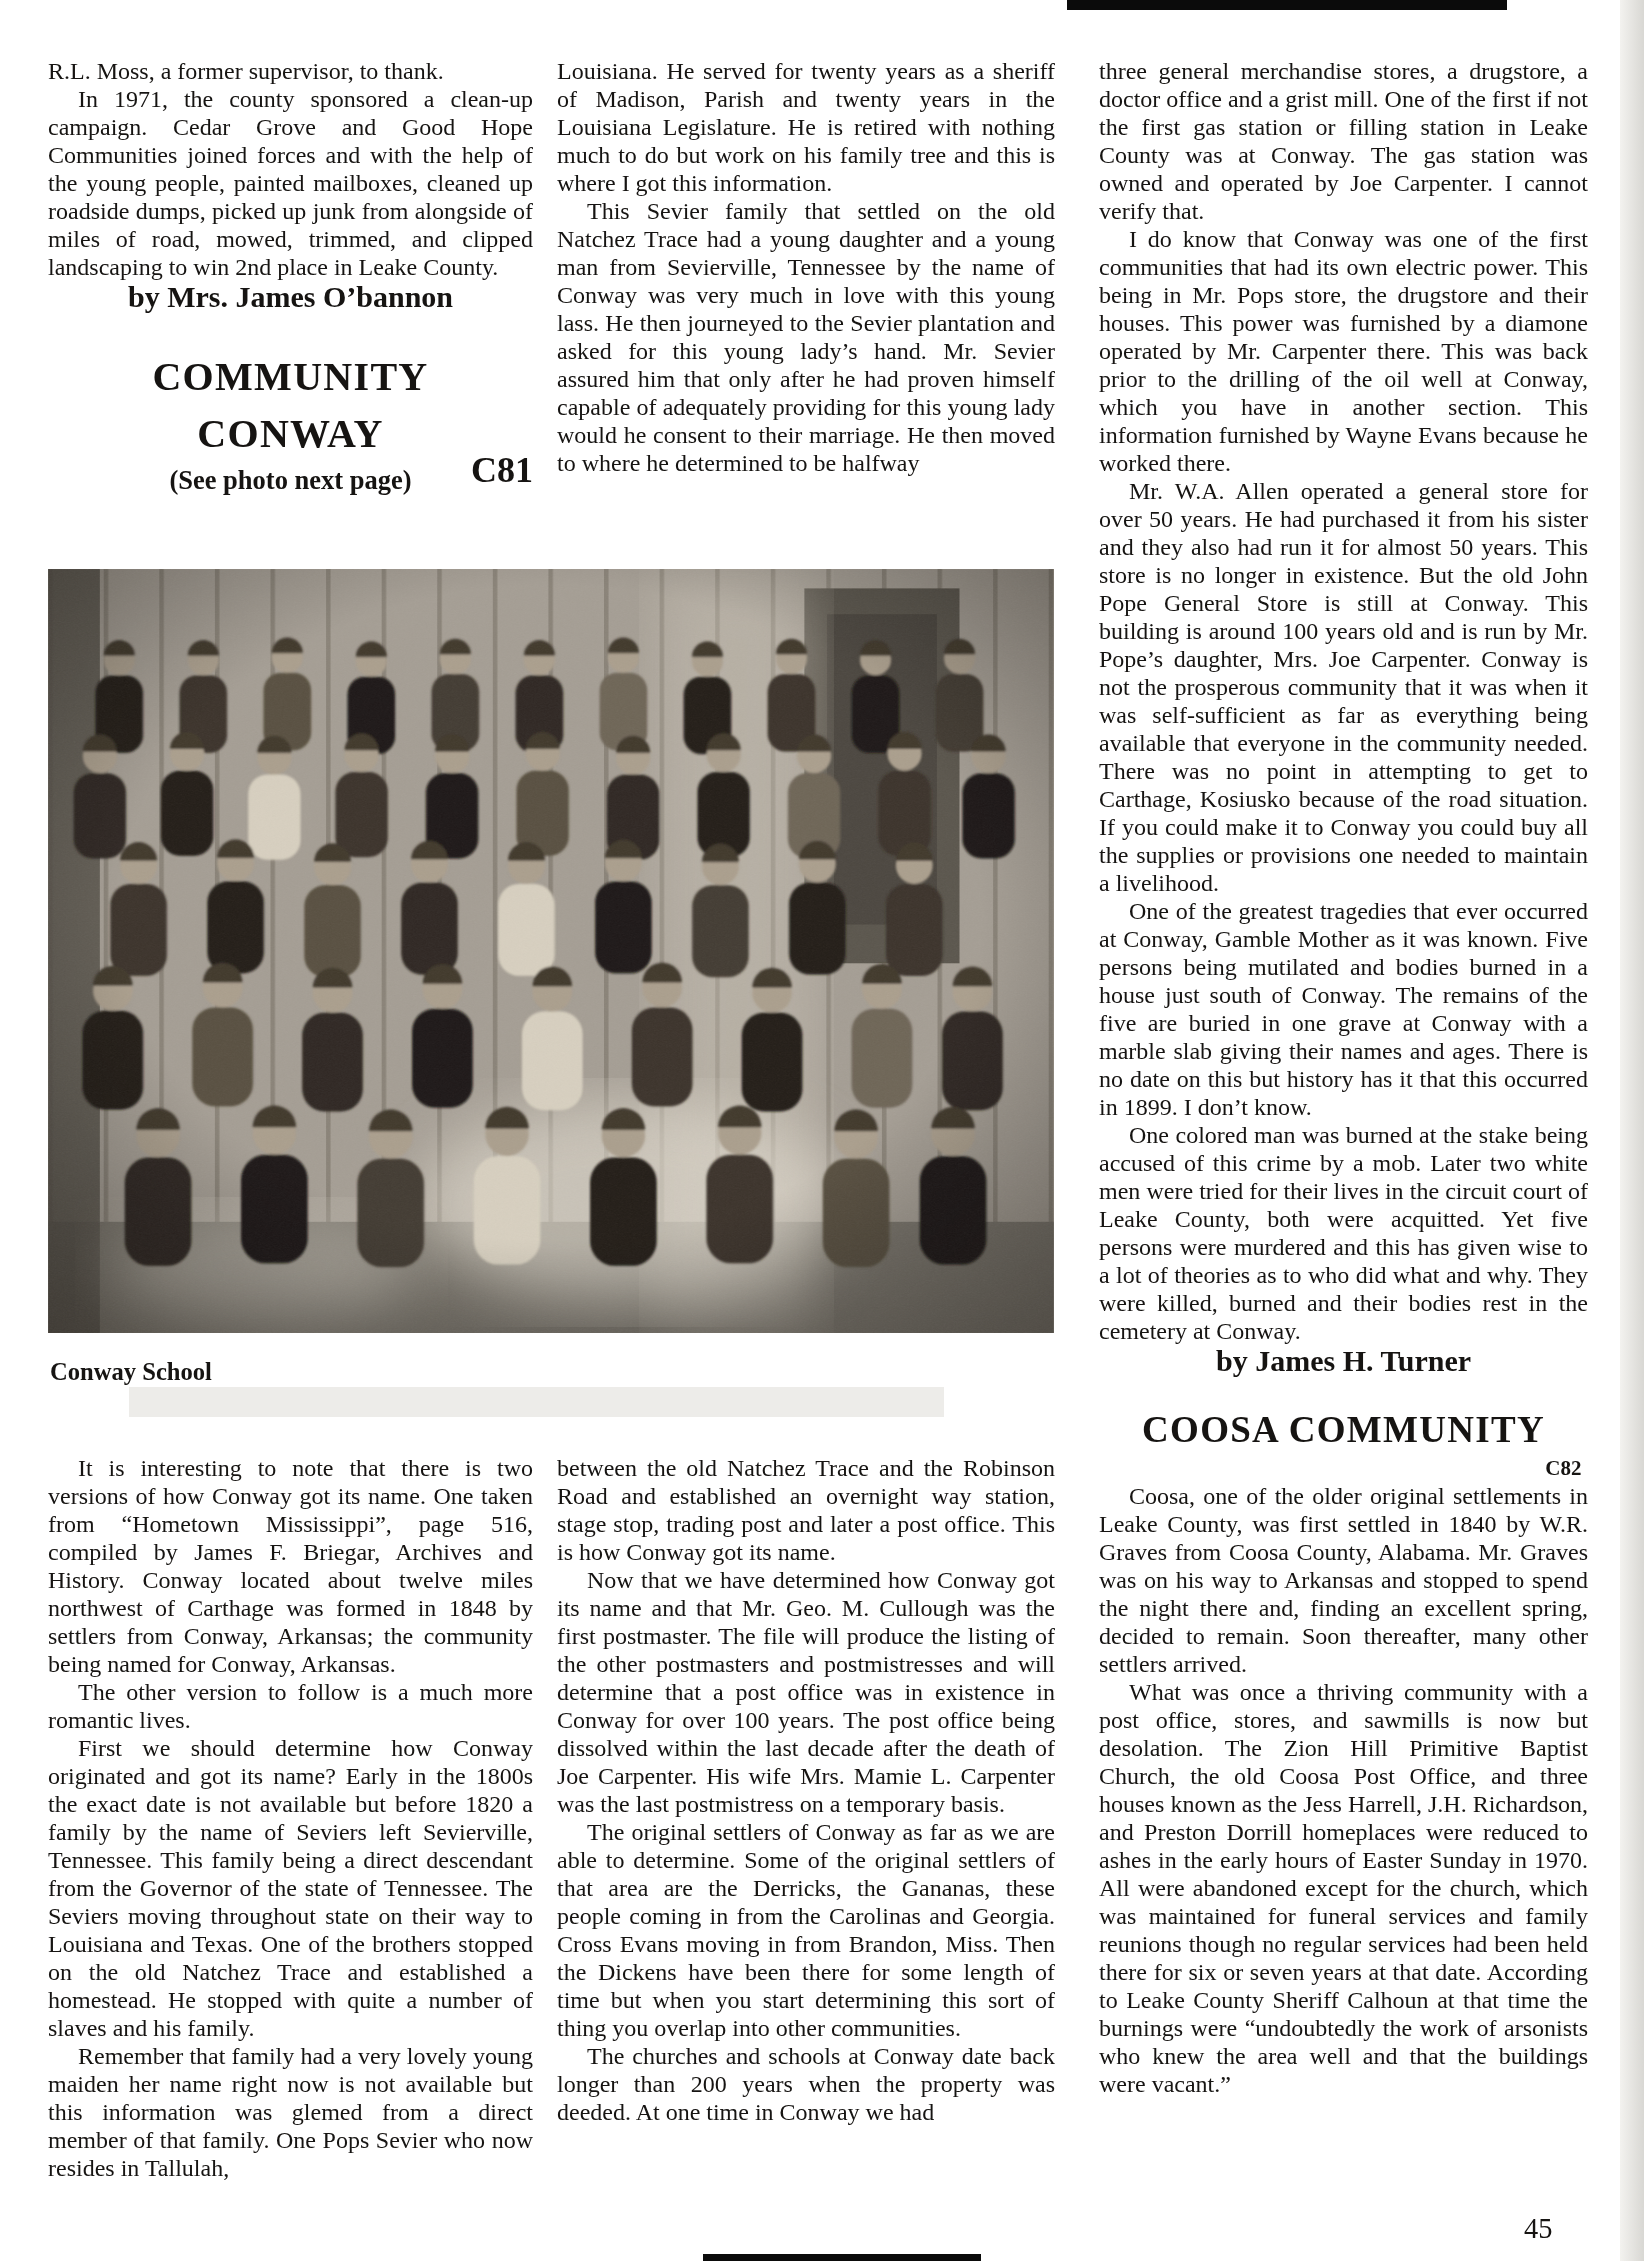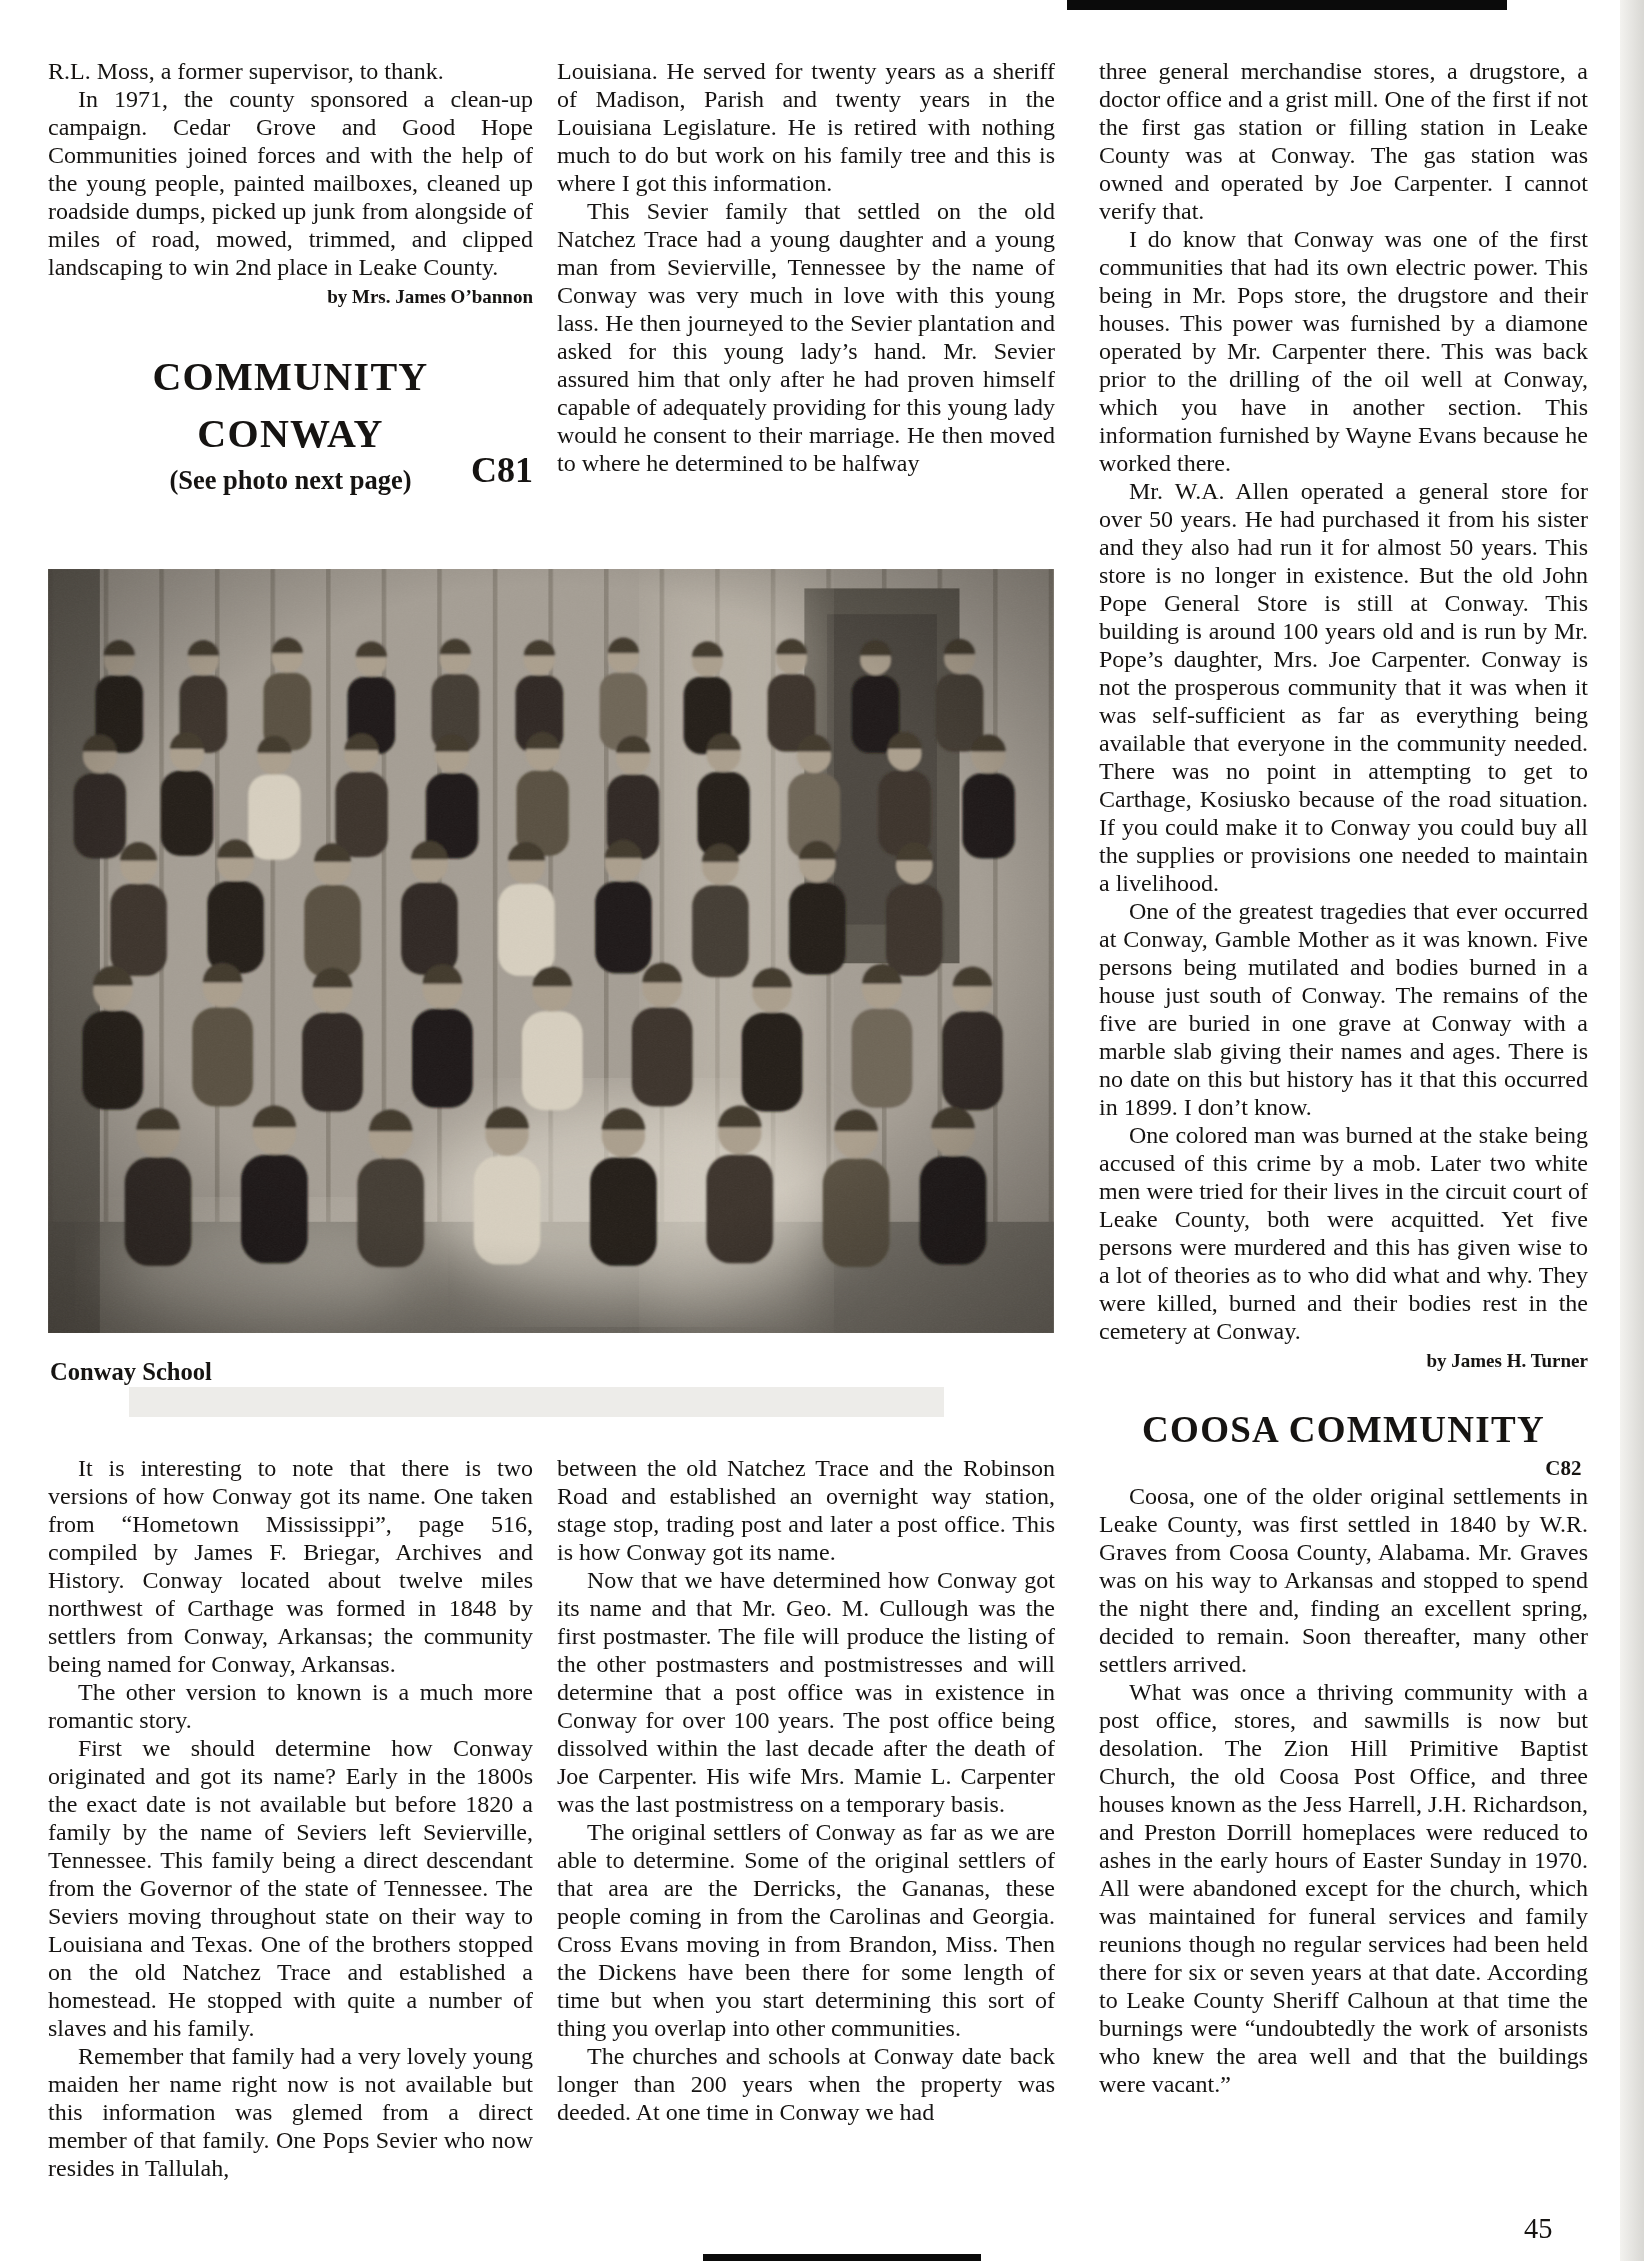--- a/index.html
+++ b/index.html
@@ -4,21 +4,21 @@
 <style>
   html,body{margin:0;padding:0;background:#e9e8e6;}
   .page{
     position:relative; width:1645px; height:2261px; background:#ffffff;
     font-family:Liberation Serif, serif; color:#161412;
     overflow:hidden;
   }
   .col{position:absolute; text-align:justify; font-size:24px; line-height:28px;}
   .col p{margin:0;}
   .col p.ind{text-indent:30px;}
-  .byline{font-weight:bold; text-align:right; font-size:19px; line-height:31px; margin-top:18px;}
+  .byline{font-weight:bold; text-align:center; font-size:30px; line-height:31px; margin-top:18px;}
   .article-title{ text-align:center; font-weight:bold; margin-top:36px;}
   .title-line{font-size:40px; line-height:57px; letter-spacing:1.3px;}
   .title-row{position:relative; margin-top:3.9px;}
   .title-note{font-size:26.5px; font-weight:bold;}
   .article-code{position:absolute; right:0; top:-10.3px; font-size:36px; font-weight:bold;}
   .coosa-title{text-align:center; font-weight:bold; font-size:37px; line-height:47px; letter-spacing:1.3px; margin-top:30px;}
   .coosa-code{text-align:right; font-size:21px; font-weight:bold; margin-top:1.3px; padding-right:6.5px;}
   .first-after-head{margin-top:39px;}
   .photo{
     position:absolute; left:48px; top:569px; width:1006px; height:764px;
@@ -153,21 +153,21 @@
       </g>
 
       <rect width="1556" height="1182" fill="url(#vig)"></rect>
       <rect width="1556" height="1182" filter="url(#grain)" opacity="0.5"></rect>
     </svg>
   </div>
   <div class="photo-caption">Conway School</div>
 
   <section class="col" style="left:48px; top:1454px; width:485px;">
     <p class="ind">It is interesting to note that there is two versions of how Conway got its name. One taken from “Hometown Mississippi”, page 516, compiled by James F. Briegar, Archives and History. Conway located about twelve miles northwest of Carthage was formed in 1848 by settlers from Conway, Arkansas; the community being named for Conway, Arkansas.</p>
-    <p class="ind">The other version to known is a much more romantic story.</p>
+    <p class="ind">The other version to follow is a much more romantic lives.</p>
     <p class="ind">First we should determine how Conway originated and got its name? Early in the 1800s the exact date is not available but before 1820 a family by the name of Seviers left Sevierville, Tennessee. This family being a direct descendant from the Governor of the state of Tennessee. The Seviers moving throughout state on their way to Louisiana and Texas. One of the brothers stopped on the old Natchez Trace and established a homestead. He stopped with quite a number of slaves and his family.</p>
     <p class="ind">Remember that family had a very lovely young maiden her name right now is not available but this information was glemed from a direct member of that family. One Pops Sevier who now resides in Tallulah,</p>
   </section>
 
   <section class="col" style="left:557px; top:57px; width:498px;">
     <p>Louisiana. He served for twenty years as a sheriff of Madison, Parish and twenty years in the Louisiana Legislature. He is retired with nothing much to do but work on his family tree and this is where I got this information.</p>
     <p class="ind">This Sevier family that settled on the old Natchez Trace had a young daughter and a young man from Sevierville, Tennessee by the name of Conway was very much in love with this young lass. He then journeyed to the Sevier plantation and asked for this young lady’s hand. Mr. Sevier assured him that only after he had proven himself capable of adequately providing for this young lady would he consent to their marriage. He then moved to where he determined to be halfway</p>
   </section>
 
   <section class="col" style="left:557px; top:1454px; width:498px;">

